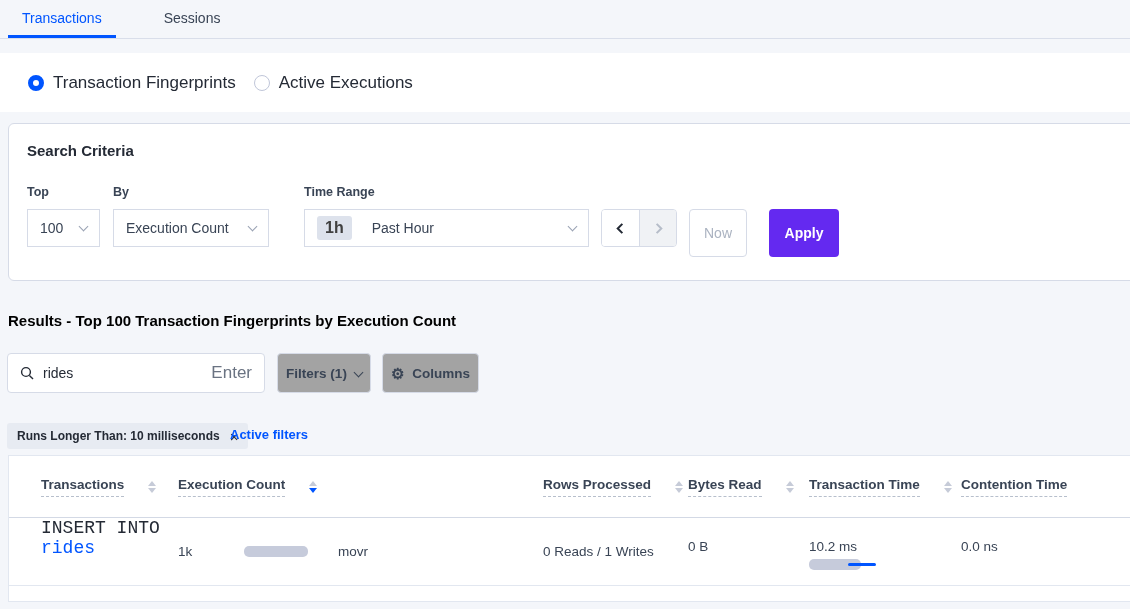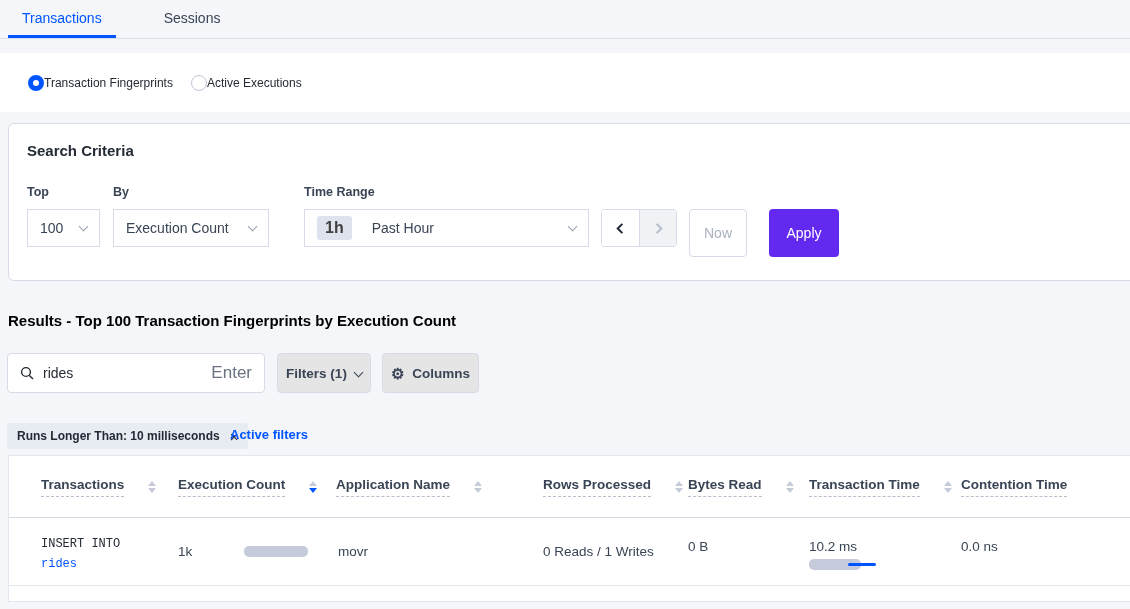--- a/index.html
+++ b/index.html
@@ -15,21 +15,21 @@
   .tabbar { position:absolute; left:0; top:0; width:1130px; height:39px;
     border-bottom:1px solid #d9deea; display:flex; align-items:stretch;
     padding-left:8px; gap:34px; }
   .tab { display:flex; align-items:center; padding:0 14px; font-size:14px;
     color:#394455; border-bottom:3px solid transparent; cursor:pointer; }
   .tab.active { color:#0055ff; border-bottom-color:#0055ff; }
 
   
   .radio-row { position:absolute; left:0; top:53px; width:1130px; height:59px;
     background:#fff; display:flex; align-items:center; padding-left:28px; gap:18px; }
-  .radio-opt { display:flex; align-items:center; font-size:12px; color:#242a35; cursor:pointer; }
+  .radio-opt { display:flex; align-items:center; gap:9px; font-size:17px; color:#242a35; cursor:pointer; }
   .radio-on { width:16px; height:16px; border-radius:50%; border:5px solid #0055ff; background:#fff; flex:none; }
   .radio-off { width:16px; height:16px; border-radius:50%; border:1px solid #c0c6d9; background:#fff; flex:none; }
 
   
   .sc-card { position:absolute; left:8px; top:123px; width:1134px; height:158px;
     background:#fff; border:1px solid #d6dbe7; border-radius:6px; }
   .sc-title { position:absolute; left:18px; top:18px; font-size:15px; font-weight:700; color:#242a35; }
   .fld-label { position:absolute; top:61px; font-size:12.5px; font-weight:700; color:#394455; }
   .ctl { position:absolute; top:85px; height:48px; }
   .select { background:#fff; border:1px solid #d6dbe7; border-radius:0; display:flex;
@@ -38,31 +38,31 @@
   .chev { width:7px; height:7px; border-right:1.6px solid #99a2b3; border-bottom:1.6px solid #99a2b3;
     transform:rotate(45deg); margin-top:-4px; flex:none; }
   .badge-1h { background:#dde2ec; border-radius:3px; font-size:16px; font-weight:700;
     color:#404040; padding:3px 8px; margin-right:20px; flex:none; }
   .arrow-group { display:flex; border:1px solid #d6dbe7; border-radius:4px; overflow:hidden; height:38px; }
   .arrow-btn { width:37px; height:100%; display:flex; align-items:center; justify-content:center;
     background:#fff; cursor:pointer; }
   .arrow-btn.next { background:#f0f2f5; border-left:1px solid #d6dbe7; }
   .btn-now { width:58px; border:1px solid #d6dbe7; border-radius:4px; background:#fff;
     color:#abb3c1; font-size:14px; display:flex; align-items:center; justify-content:center; }
-  .btn-apply { width:70px; background:#6429f0; border-radius:4px; color:#fff; font-weight:400;
+  .btn-apply { width:70px; background:#6429f0; border-radius:4px; color:#fff; font-weight:700;
     font-size:14px; display:flex; align-items:center; justify-content:center; cursor:pointer; }
 
   
   .results-heading { position:absolute; left:8px; top:312px; font-size:15px; font-weight:700; color:#000000; }
   .search-box { position:absolute; left:7px; top:353px; width:258px; height:40px; background:#fff;
     border:1px solid #d6dbe7; border-radius:4px; display:flex; align-items:center; padding:0 12px; gap:9px; }
   .search-box input { border:none; outline:none; flex:1; font-size:14px; color:#242a35;
     font-family:"Liberation Sans", sans-serif; min-width:0; background:transparent; }
   .enter-hint { font-size:17px; color:#6a7382; flex:none; }
-  .tool-btn { position:absolute; top:353px; height:40px; background:#e5e5e5; border:1px solid #d6dbe7;
+  .tool-btn { position:absolute; top:353px; height:40px; background:#a3a3a3; border:1px solid #d6dbe7;
     border-radius:4px; display:flex; align-items:center; justify-content:center; gap:8px;
     font-size:13.5px; font-weight:700; color:#394455; cursor:pointer; }
   .btn-filters { left:277px; width:94px; }
   .btn-columns { left:382px; width:97px; }
   .tool-btn .chev { margin-top:-2px; border-color:#394455; }
   .gear { font-size:15px; color:#394455; line-height:1; }
 
   .chip { position:absolute; left:7px; top:423px; height:26px; background:#e7ebf2; border-radius:3px;
     display:flex; align-items:center; gap:10px; padding:0 10px; font-size:12px; font-weight:700; color:#242a35; }
   .chip-x { font-size:15px; font-weight:400; color:#242a35; cursor:pointer; line-height:1; }
@@ -77,22 +77,22 @@
   .th-label { font-size:13.5px; font-weight:700; color:#394455;
     border-bottom:1px dashed #b7bfcc; padding-bottom:4px; white-space:nowrap; cursor:default; }
   .sort { display:flex; flex-direction:column; gap:2.5px; cursor:pointer; }
   .tri { width:0; height:0; border-left:4px solid transparent; border-right:4px solid transparent; }
   .tri.up { border-bottom:5px solid #c6cbd8; }
   .tri.down { border-top:5px solid #c6cbd8; }
   .tri.down.active { border-top-color:#0055ff; }
 
   .trow { position:absolute; left:0; top:62px; width:100%; height:68px; border-bottom:1px solid #e2e7f0; }
   .td { position:absolute; top:26px; font-size:13.5px; color:#394455; white-space:nowrap; }
-  .td-stmt { top:16px; font-family:"Liberation Mono","DejaVu Sans Mono",monospace;
-    font-size:12px; line-height:20px; cursor:pointer; }
+  .td-stmt { top:0; font-family:"Liberation Mono","DejaVu Sans Mono",monospace;
+    font-size:18px; line-height:20px; cursor:pointer; }
   .td-stmt .l1 { color:#242a35; display:block; }
   .td-stmt .l2 { color:#0055ff; display:block; }
   .bar-exec { position:absolute; left:235px; top:28px; width:64px; height:11px;
     border-radius:5px; background:#c6cbdb; }
   .td-time { top:21px; }
   .time-bar { position:relative; margin-top:5px; width:70px; height:11px; }
   .time-bar .g { position:absolute; left:0; top:0; width:52px; height:11px; border-radius:5px; background:#c6cbdb; }
   .time-bar .b { position:absolute; left:39px; top:4px; width:28px; height:3px; border-radius:2px; background:#0055ff; }
 </style>
 </head>
@@ -194,27 +194,20 @@
     </div>
 
     <div class="th" style="left:169px">
       <span class="th-label">Execution Count</span>
       <span class="sort">
         <span class="tri up"></span>
           <span class="tri down active"></span>
       </span>
     </div>
 
-    <div class="th" style="left:327px">
-      <span class="th-label">Application Name</span>
-      <span class="sort">
-        <span class="tri up"></span>
-          <span class="tri down"></span>
-      </span>
-    </div>
 
     <div class="th" style="left:534px">
       <span class="th-label">Rows Processed</span>
       <span class="sort">
         <span class="tri up"></span>
           <span class="tri down"></span>
       </span>
     </div>
 
     <div class="th" style="left:679px">

